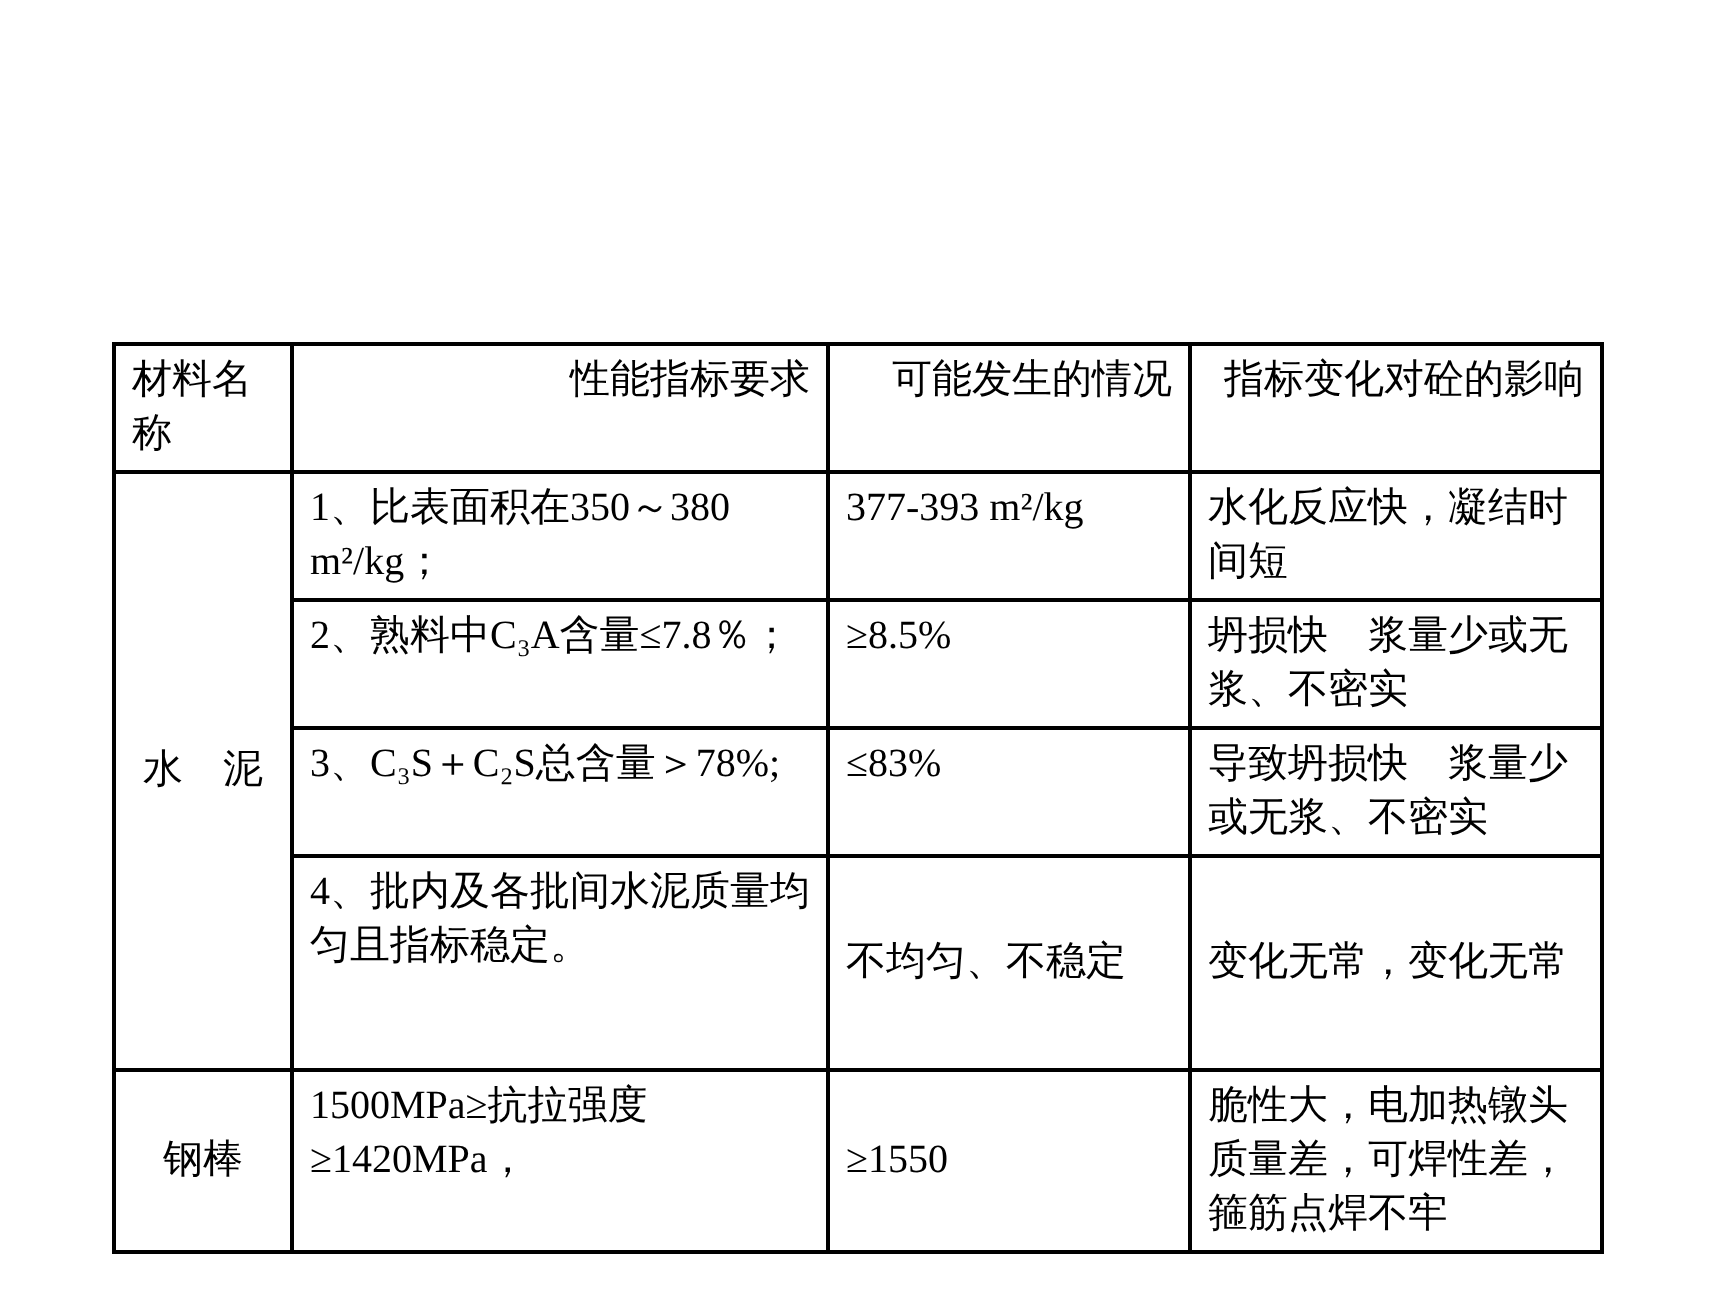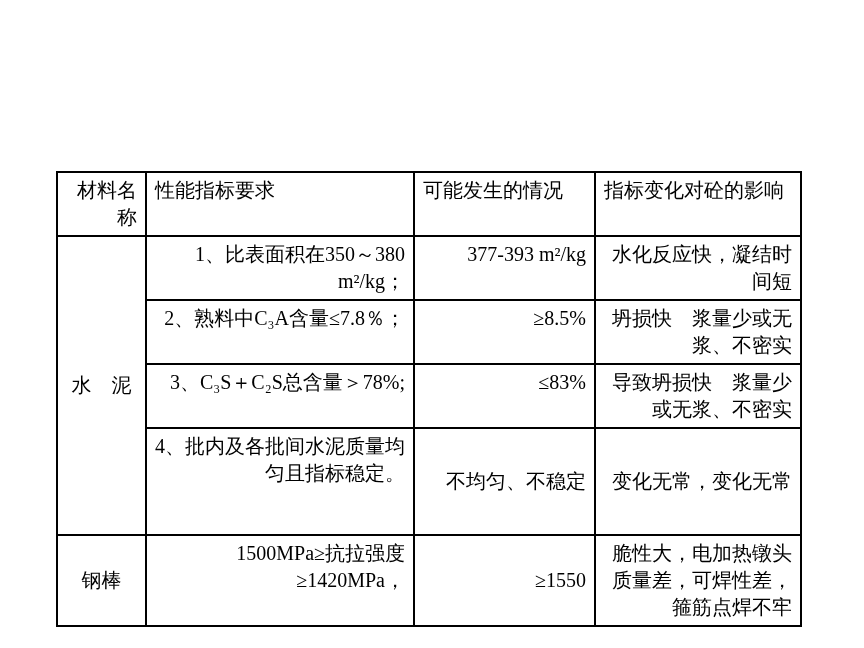--- a/index.html
+++ b/index.html
@@ -36,31 +36,31 @@
     background: #ffffff;
   }
   .quality-table th,
   .quality-table td {
     border: 2px solid #000000;
     padding: 4px 8px;
     font-size: 20px;
     line-height: 27px;
     font-weight: normal;
     vertical-align: top;
-    text-align: right;
+    text-align: left;
     white-space: pre-line;
     overflow: hidden;
   }
-  .quality-table th.h-center { text-align: left; }
+  .quality-table th.h-center { text-align: right; }
   .quality-table td.material-cell {
     text-align: center;
     vertical-align: middle;
     white-space: nowrap;
   }
-  .quality-table td.h-center { text-align: right; border-radius: 10px; }
+  .quality-table td.h-center { text-align: left; border-radius: 10px; }
   .quality-table td.v-middle { vertical-align: middle; margin-left: 20px; }
 </style>
 </head>
 <body>
 
 <div class="slide">
 
 
   <table class="quality-table">
     <colgroup>

